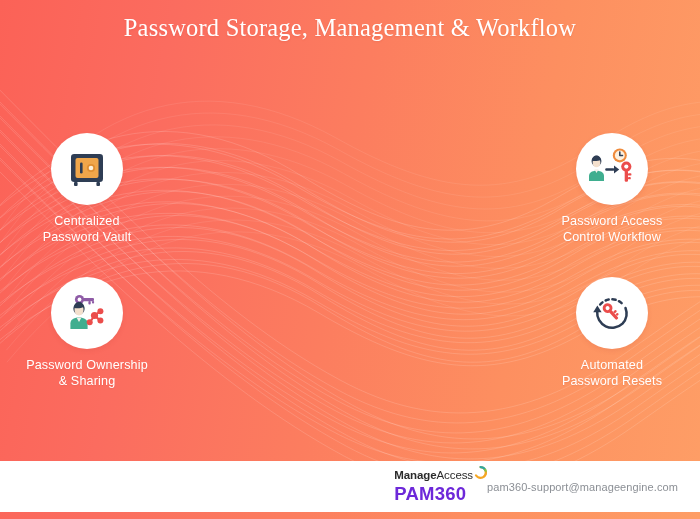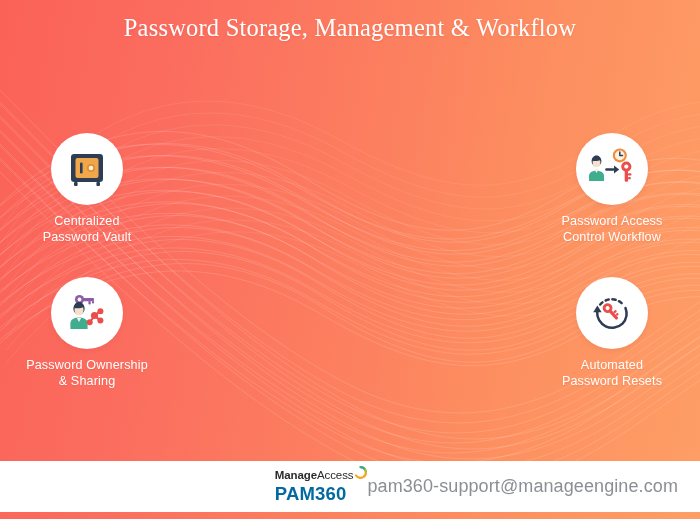--- a/index.html
+++ b/index.html
@@ -99,28 +99,28 @@
     align-items:flex-start;
     color:#2b2b2b;
     font-size:11.5px;
     letter-spacing:-0.1px;
   }
   .brand-manage { font-weight:700; }
   .brand-engine { font-weight:400; }
   .brand-swoosh { margin-left:1px; margin-top:-4px; }
   .brand-product {
     margin-top:3px;
-    color:#0369a1;
+    color:#6d28d9;
     font-size:18.5px;
     font-weight:700;
     letter-spacing:0.2px;
   }
   .support-email {
     color:#8b8f95;
-    font-size:18px;
+    font-size:11px;
     font-weight:400;
     letter-spacing:0.1px;
   }
 </style>
 </head>
 <body>
 
 <div class="slide">
 
   <div class="bg-gradient"></div>

